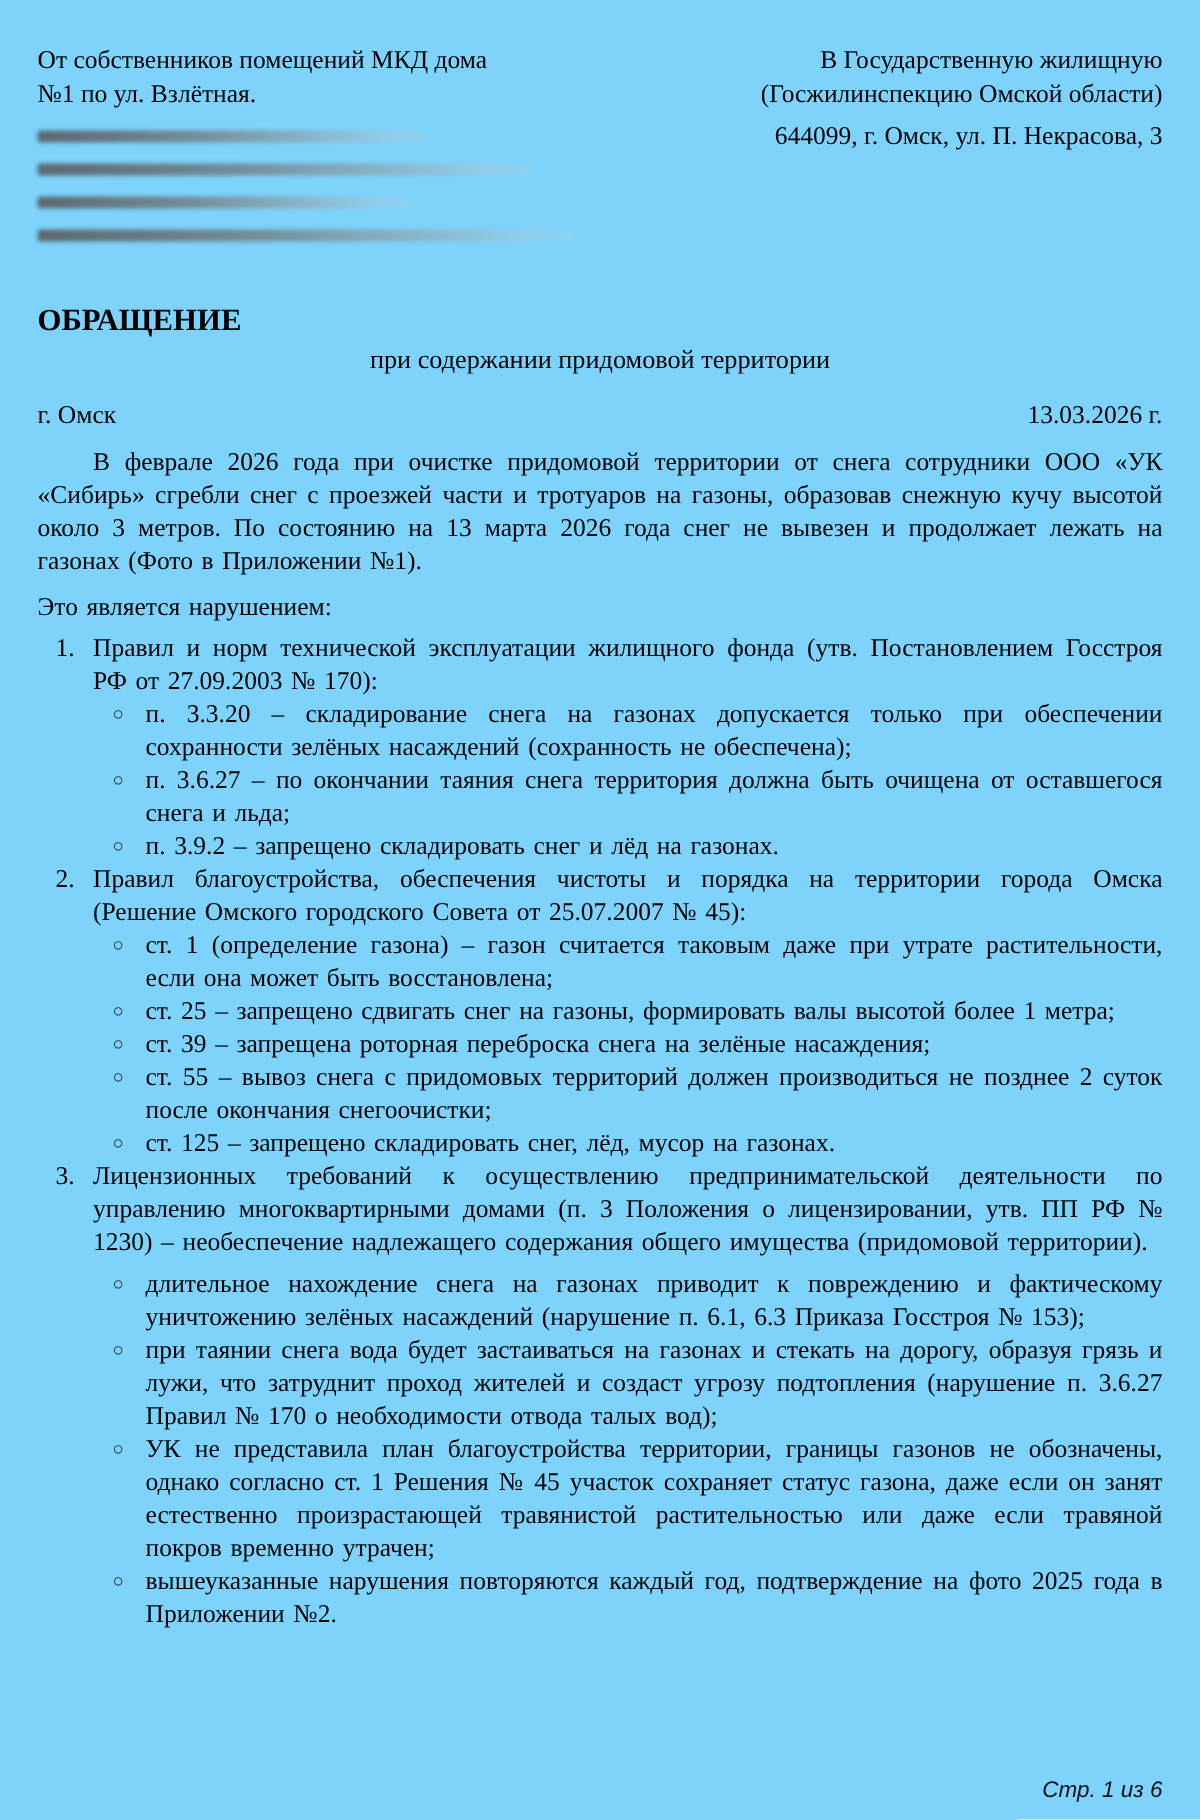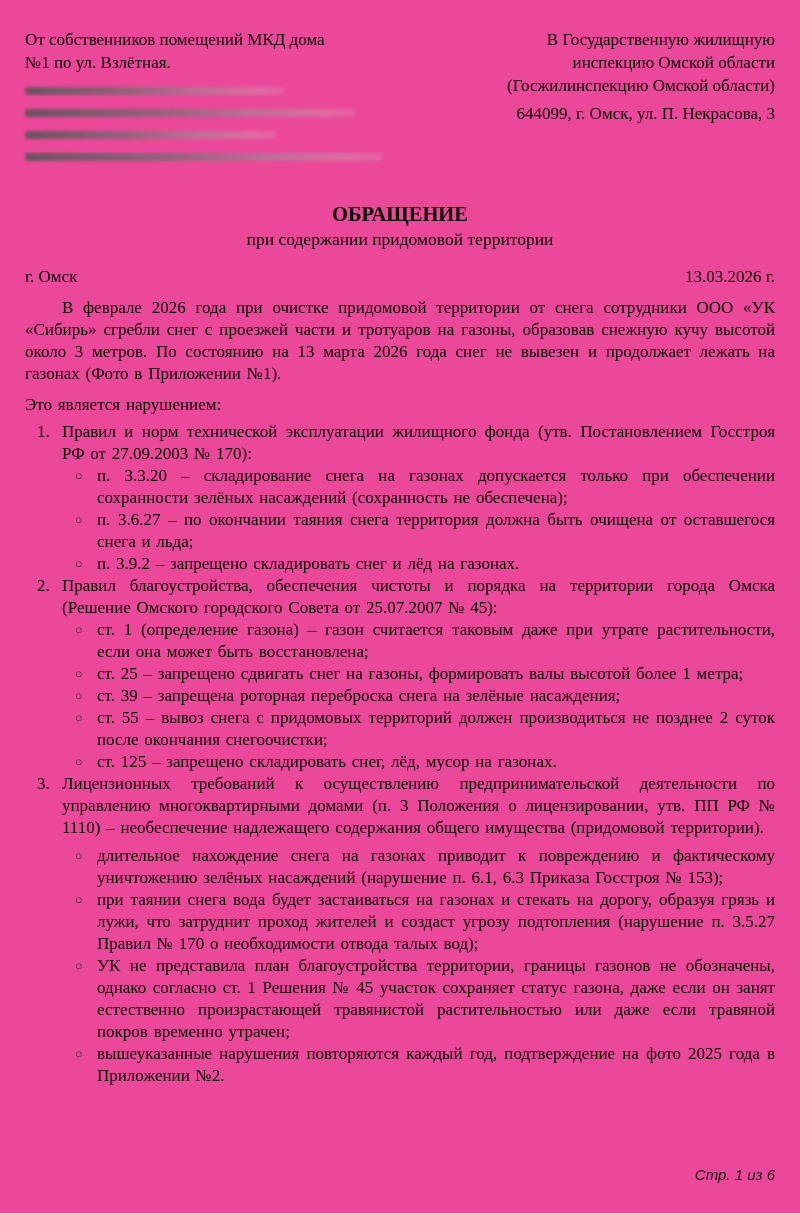--- a/index.html
+++ b/index.html
@@ -6,21 +6,21 @@
     margin: 0;
     padding: 0;
     background: #ffffff;
   }
   .page {
     position: relative;
     width: 800px;
     height: 1213px;
     box-sizing: border-box;
     padding: 28px 25px 0 25px;
-    background: #ec4899;
+    background: #7dd3fc;
     color: #000000;
     font-family: "Liberation Serif", "DejaVu Serif", serif;
     font-size: 17px;
     line-height: 22px;
     overflow: hidden;
   }
   
   .header {
     display: flex;
     justify-content: space-between;
@@ -38,21 +38,21 @@
       rgba(110,110,110,0.70) 40%,
       rgba(150,150,150,0.50) 70%,
       rgba(190,190,190,0.30) 90%,
       rgba(215,215,215,0.15) 100%);
     filter: blur(1.4px);
     border-radius: 2px;
   }
   
   .title {
     margin-top: 26px;
-    text-align: center;
+    text-align: left;
     font-weight: bold;
     font-size: 20.5px;
     line-height: 27px;
   }
   .subtitle {
     text-align: center;
     font-size: 17.5px;
     line-height: 23px;
   }
   
@@ -92,21 +92,21 @@
     text-align: justify;
     word-spacing: 1.5px;
   }
   
   .extra-list { margin-top: 6px; }
   .extra-list .sub-bullet { margin-left: 50px; }
   
   .footer {
     position: absolute;
     right: 25px;
-    bottom: 27px;
+    bottom: 8px;
     font-family: "Liberation Sans", sans-serif;
     font-style: italic;
     font-size: 15px;
     color: #111;
   }
 </style>
 </head>
 <body>
 
 <div class="page">
@@ -117,21 +117,20 @@
       <div>№1 по ул. Взлётная.</div>
       <div class="redacted-block">
         <div class="redacted" style="width:260px"></div>
         <div class="redacted" style="width:330px"></div>
         <div class="redacted" style="width:251px"></div>
         <div class="redacted" style="width:358px"></div>
       </div>
     </div>
     <div class="recipient">
       <div>В Государственную жилищную</div>
-      <div>инспекцию Омской области</div>
       <div>(Госжилинспекцию Омской области)</div>
       <div class="address">644099, г. Омск, ул. П. Некрасова, 3</div>
     </div>
   </div>
 
   <div class="title">ОБРАЩЕНИЕ</div>
   <div class="subtitle">при содержании придомовой территории</div>
 
   <div class="meta-row">
     <span>г. Омск</span>
@@ -185,35 +184,35 @@
         <div class="sub-item">
           <span class="sub-bullet">○</span>
           <div class="sub-text">ст. 125 – запрещено складировать снег, лёд, мусор на газонах.</div>
         </div>
       </div>
     </div>
 
     <div class="num-item">
       <span class="num-marker">3.</span>
       <div class="num-content">
-        <div>Лицензионных требований к осуществлению предпринимательской деятельности по управлению многоквартирными домами (п. 3 Положения о лицензировании, утв. ПП РФ № 1110) – необеспечение надлежащего содержания общего имущества (придомовой территории).</div>
+        <div>Лицензионных требований к осуществлению предпринимательской деятельности по управлению многоквартирными домами (п. 3 Положения о лицензировании, утв. ПП РФ № 1230) – необеспечение надлежащего содержания общего имущества (придомовой территории).</div>
       </div>
     </div>
 
   </div>
 
 
   <div class="extra-list">
     <div class="sub-item">
       <span class="sub-bullet">○</span>
       <div class="sub-text">длительное нахождение снега на газонах приводит к повреждению и фактическому уничтожению зелёных насаждений (нарушение п. 6.1, 6.3 Приказа Госстроя № 153);</div>
     </div>
     <div class="sub-item">
       <span class="sub-bullet">○</span>
-      <div class="sub-text">при таянии снега вода будет застаиваться на газонах и стекать на дорогу, образуя грязь и лужи, что затруднит проход жителей и создаст угрозу подтопления (нарушение п. 3.5.27 Правил № 170 о необходимости отвода талых вод);</div>
+      <div class="sub-text">при таянии снега вода будет застаиваться на газонах и стекать на дорогу, образуя грязь и лужи, что затруднит проход жителей и создаст угрозу подтопления (нарушение п. 3.6.27 Правил № 170 о необходимости отвода талых вод);</div>
     </div>
     <div class="sub-item">
       <span class="sub-bullet">○</span>
       <div class="sub-text">УК не представила план благоустройства территории, границы газонов не обозначены, однако согласно ст. 1 Решения № 45 участок сохраняет статус газона, даже если он занят естественно произрастающей травянистой растительностью или даже если травяной покров временно утрачен;</div>
     </div>
     <div class="sub-item">
       <span class="sub-bullet">○</span>
       <div class="sub-text">вышеуказанные нарушения повторяются каждый год, подтверждение на фото 2025 года в Приложении №2.</div>
     </div>
   </div>

